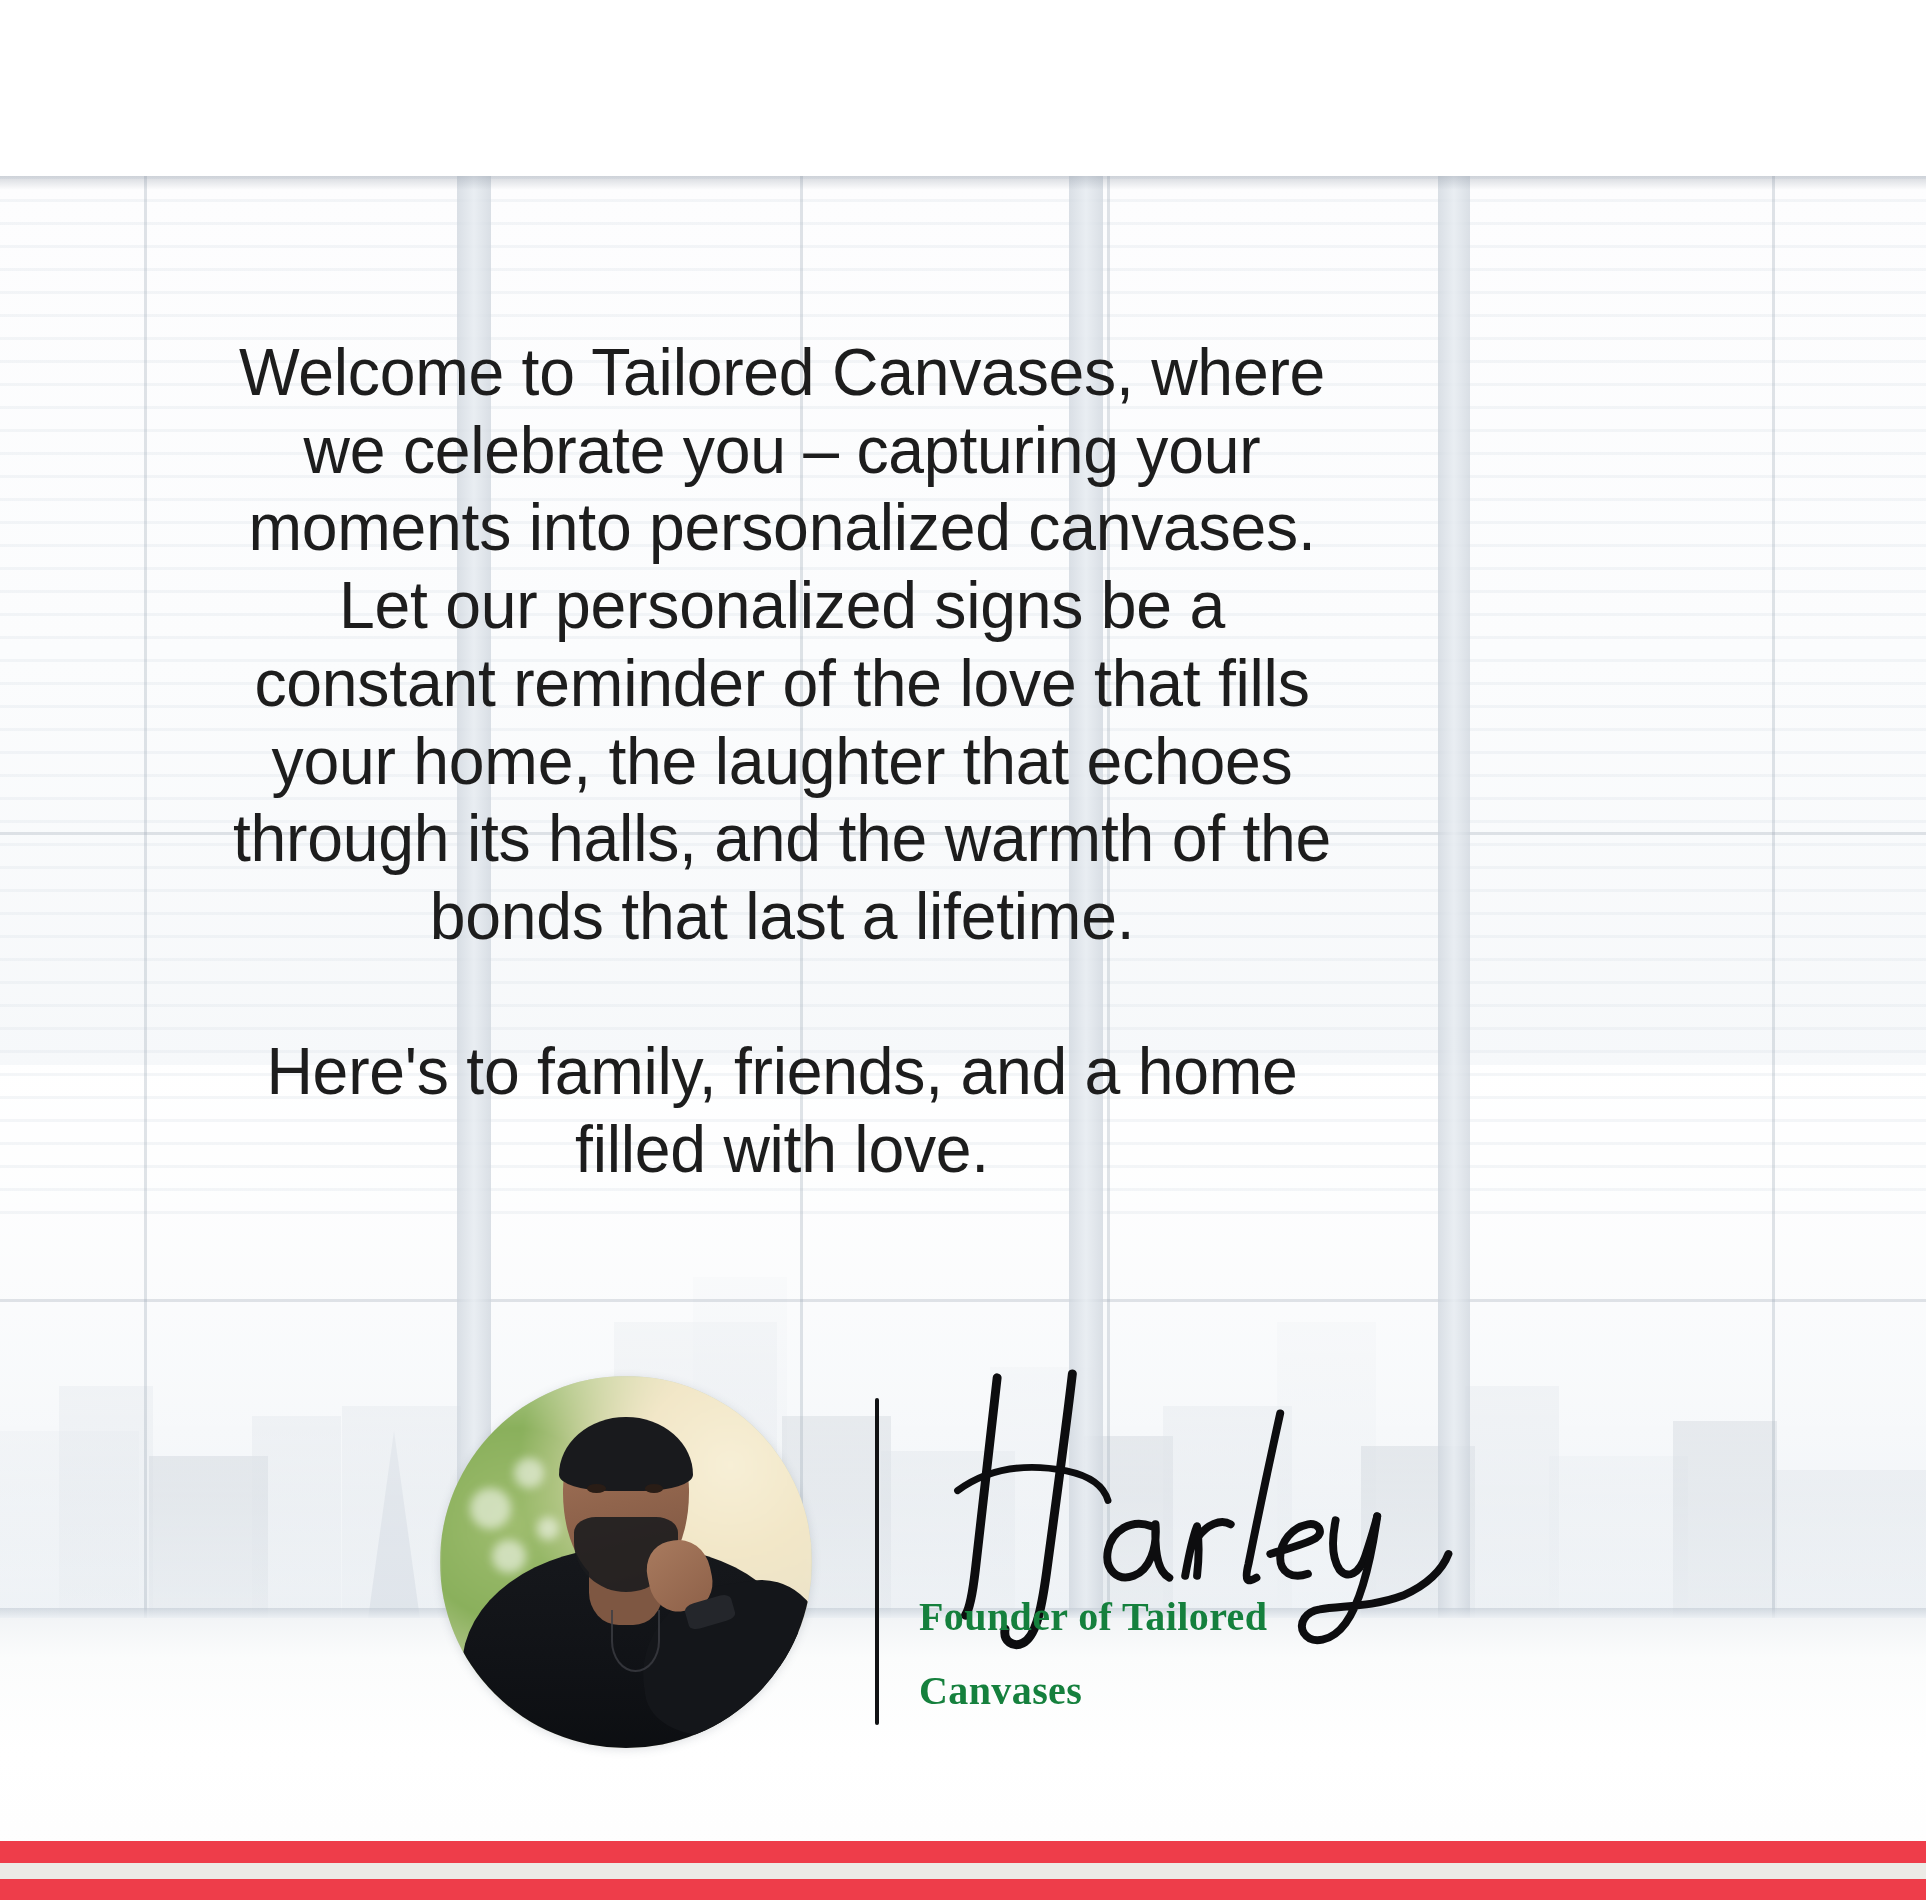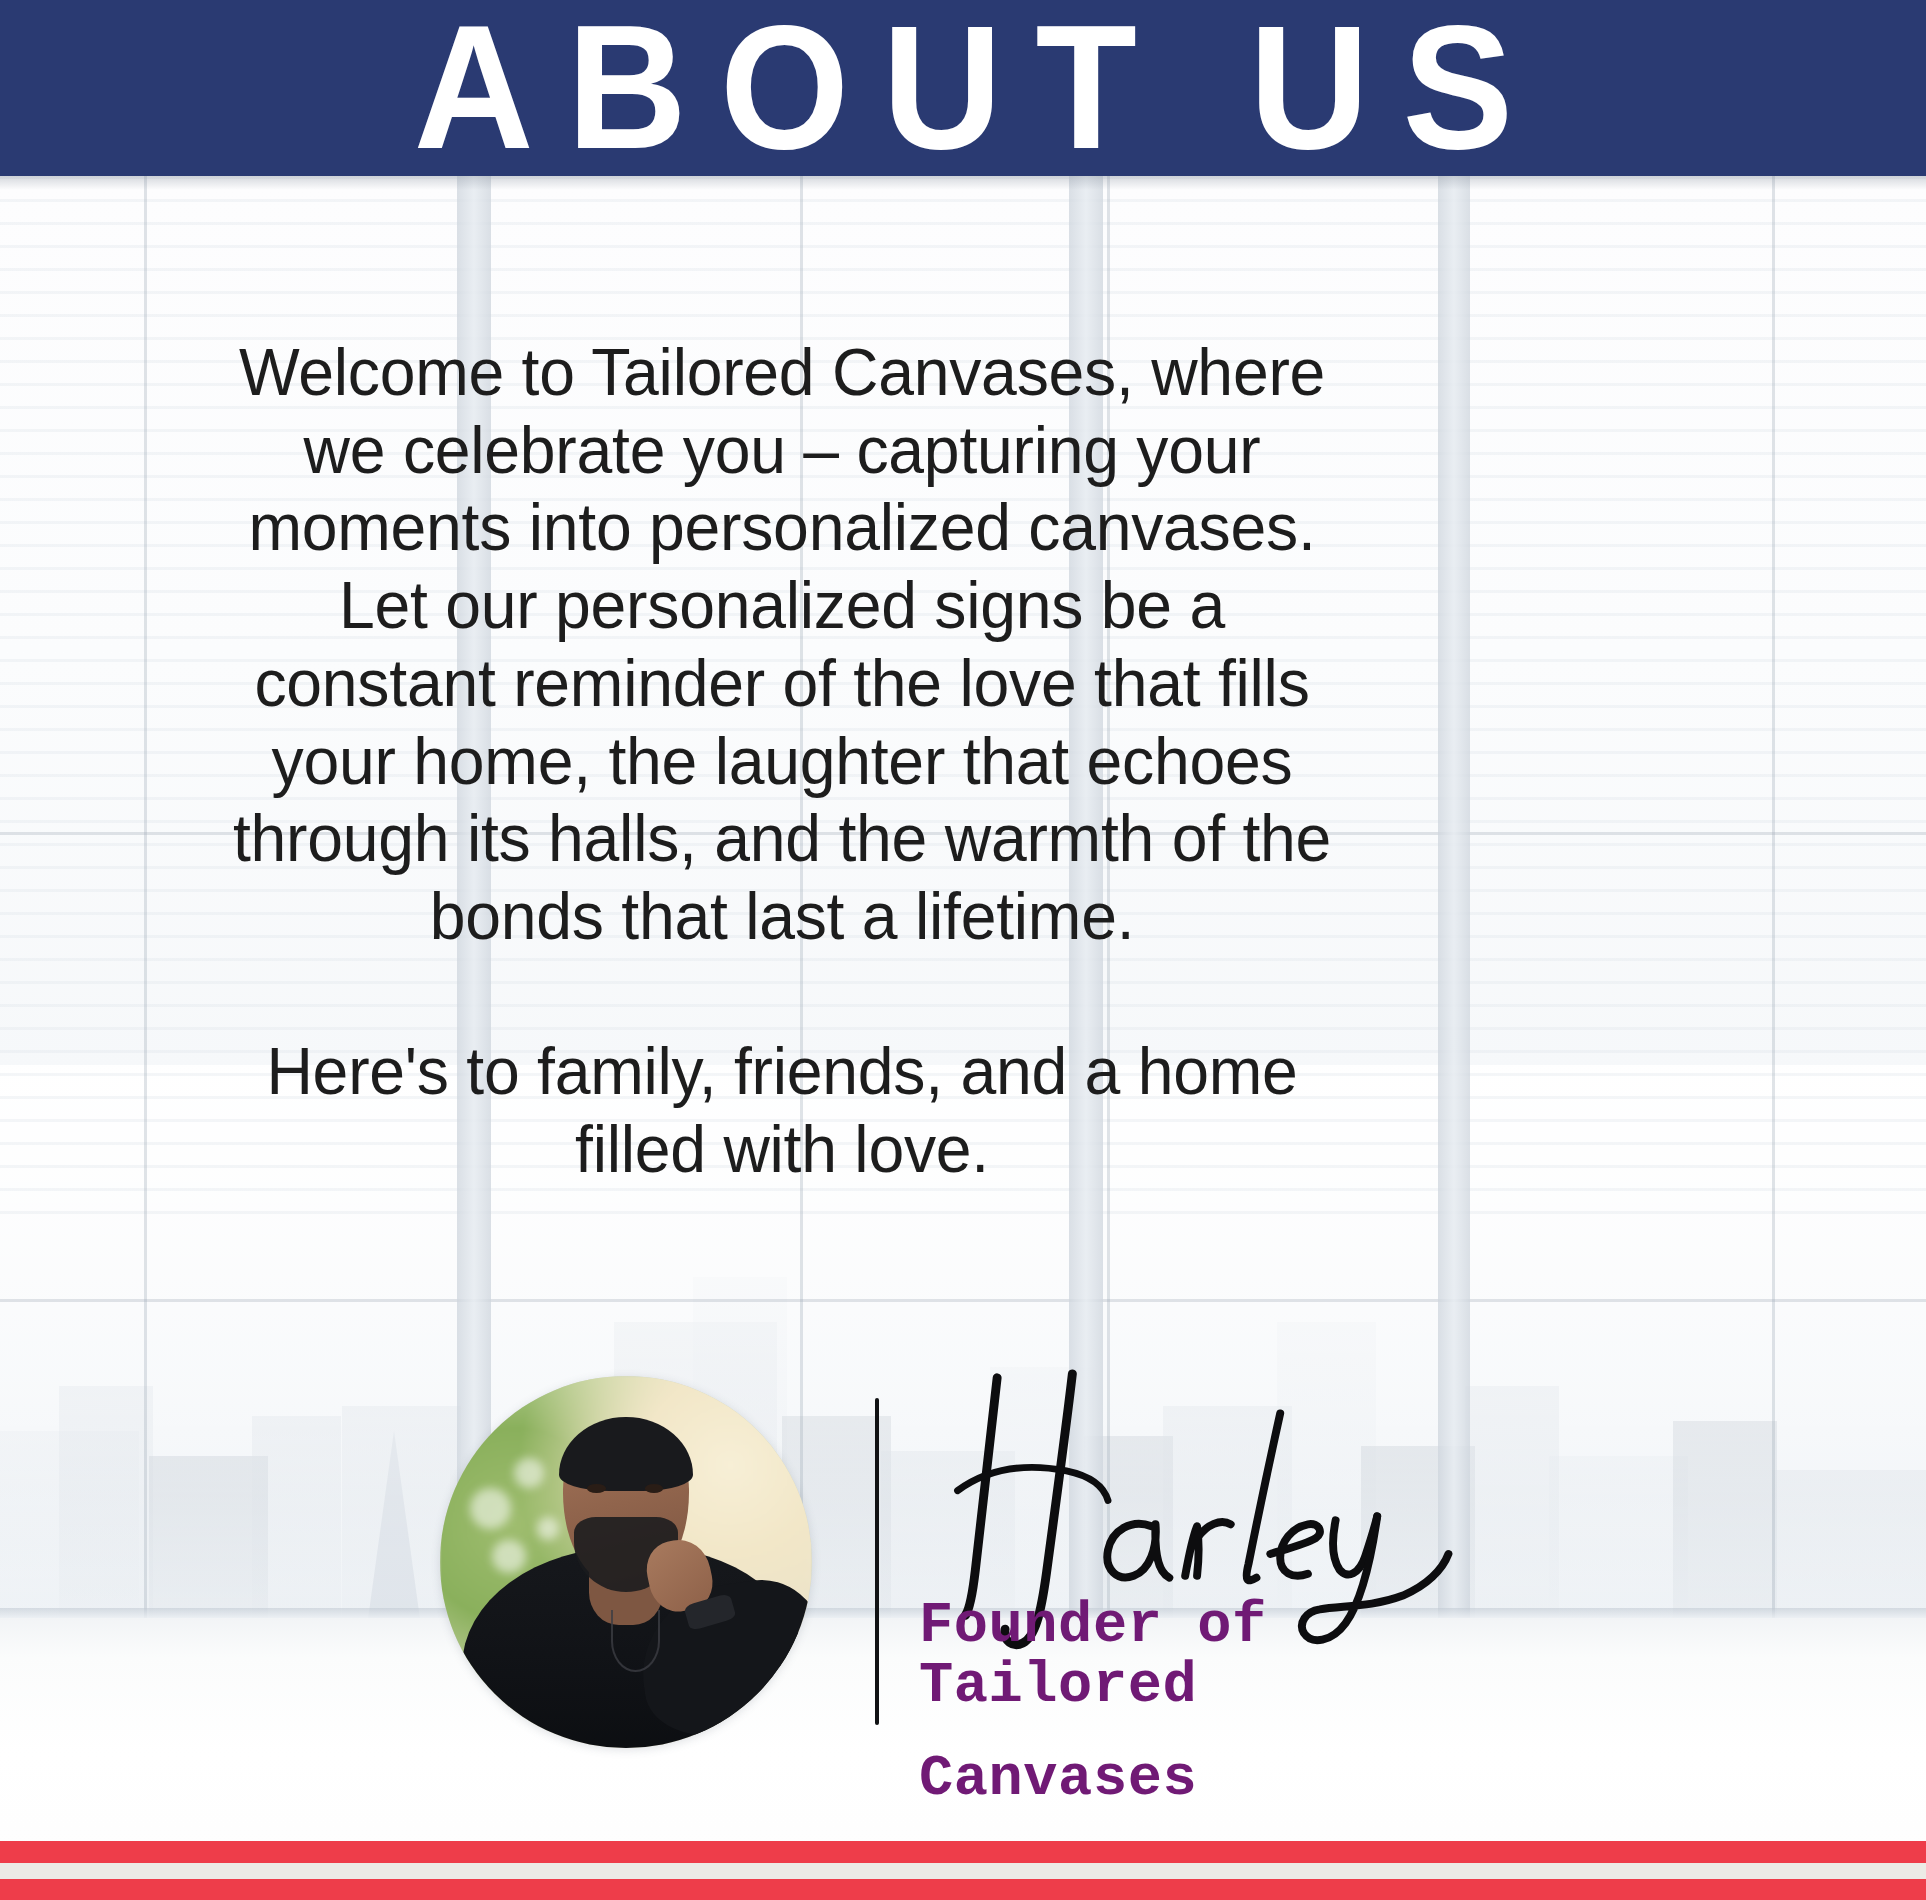--- a/index.html
+++ b/index.html
@@ -360,24 +360,24 @@
     height: 287px;
   }
   .signature svg { display: block; width: 100%; height: 100%; overflow: visible; }
 
   
   .role {
     position: absolute;
     left: 919px;
     top: 220px;
     width: 634px;
-    color: #701a75;
-    font-family: Liberation Mono, monospace;
+    color: #15803d;
+    font-family: Liberation Serif, serif;
     font-weight: 700;
-    font-size: 57px;
+    font-size: 40px;
     line-height: 1.06;
     letter-spacing: 0.01em;
   }
   .role .l2 { display: block; margin-top: 32px; }
 
   
   .stripe {
     position: absolute;
     left: 0;
     width: 1927px;
@@ -434,23 +434,20 @@
     <div class="mullion" style="left:800px;  width:3px;"></div>
     <div class="mullion" style="left:1107px; width:3px;"></div>
     <div class="mullion thick" style="left:1069px; width:34px;"></div>
     <div class="mullion thick" style="left:1438px; width:32px;"></div>
     <div class="mullion" style="left:1772px; width:3px;"></div>
 
     <div class="sill-edge"></div>
     <div class="sill"></div>
   </div>
 
-  <div class="header">
-    <div class="header-title">ABOUT US</div>
-  </div>
   <div class="header-shadow"></div>
 
   <div class="copy">
     <p>Welcome to Tailored Canvases, where we celebrate you – capturing your moments into personalized canvases. Let our personalized signs be a constant reminder of the love that fills your home, the laughter that echoes through its halls, and the warmth of the bonds that last a lifetime.</p>
     <p class="gap">Here's to family, friends, and a home filled with love.</p>
   </div>
 
   <div class="footer">
 
     <div class="avatar">

